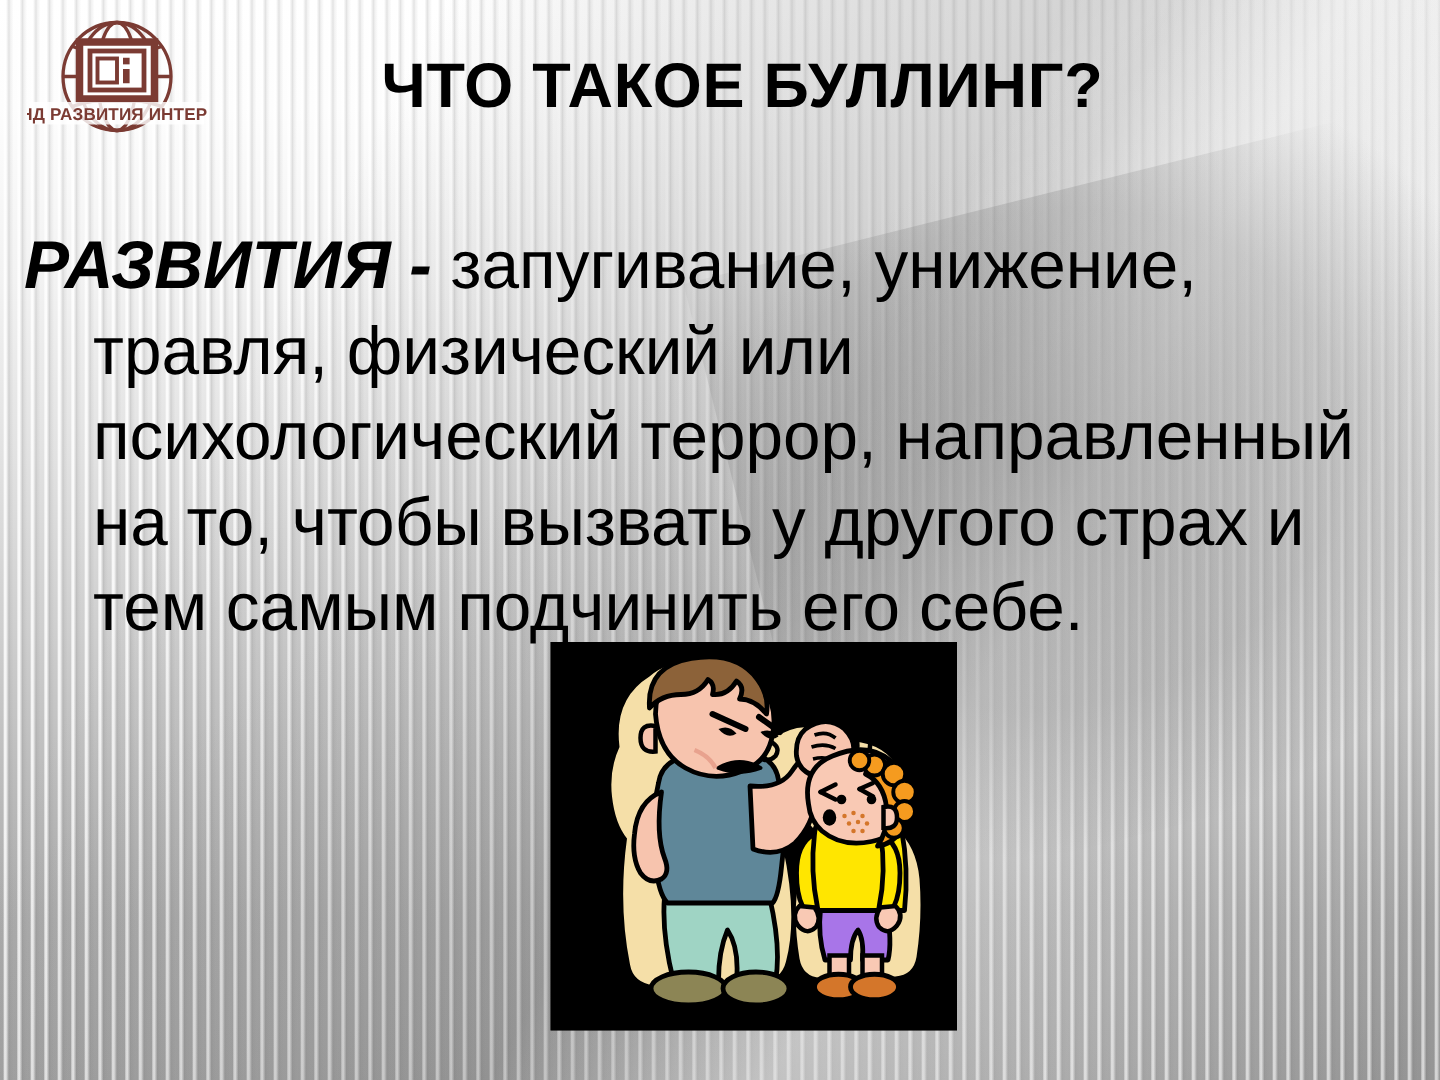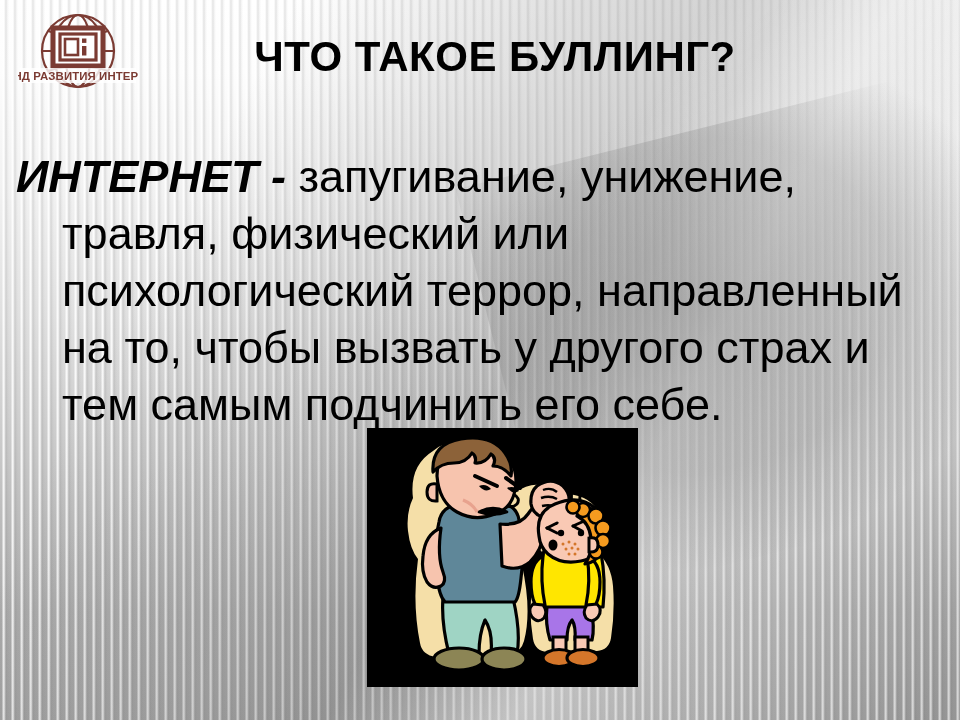--- a/index.html
+++ b/index.html
@@ -176,21 +176,21 @@
       <rect x="64" y="30.5" width="4.4" height="4.4" fill="#7B3B33"></rect>
       <rect x="64" y="38" width="4.4" height="9.5" fill="#7B3B33"></rect>
 
       <rect x="2" y="60" width="116" height="15" fill="#ffffff" opacity="0.82"></rect>
       <text x="60" y="72" text-anchor="middle" font-family="'Liberation Sans', sans-serif" font-size="11.4" font-weight="bold" fill="#7B3B33" letter-spacing="0.1">ФОНД РАЗВИТИЯ ИНТЕРНЕТ</text>
     </svg>
   </div>
 
   <div class="title">ЧТО ТАКОЕ БУЛЛИНГ?</div>
 
-  <div class="body-text"><span class="term">ИНТЕРНЕТ - </span><span>запугивание, унижение, травля, физический или психологический террор, направленный на то, чтобы вызвать у другого страх и тем самым подчинить его себе.</span></div>
+  <div class="body-text"><span class="term">РАЗВИТИЯ - </span><span>запугивание, унижение, травля, физический или психологический террор, направленный на то, чтобы вызвать у другого страх и тем самым подчинить его себе.</span></div>
 
   <div class="illus">
     <svg viewBox="0 0 271 259" width="271" height="259">
       <rect x="0" y="0" width="271" height="259" fill="#000000"></rect>
 
       <g fill="#F5DFA8">
 
         <path d="M46 70 q-4 -32 20 -47 q14 -12 38 -10 q30 2 40 22 q6 14 3 30
                  q22 -14 34 -4 q12 8 6 22 q-4 10 -14 16 l-18 38
                  q10 46 2 76 q-3 12 -16 14 l-72 2 q-14 -2 -16 -14

